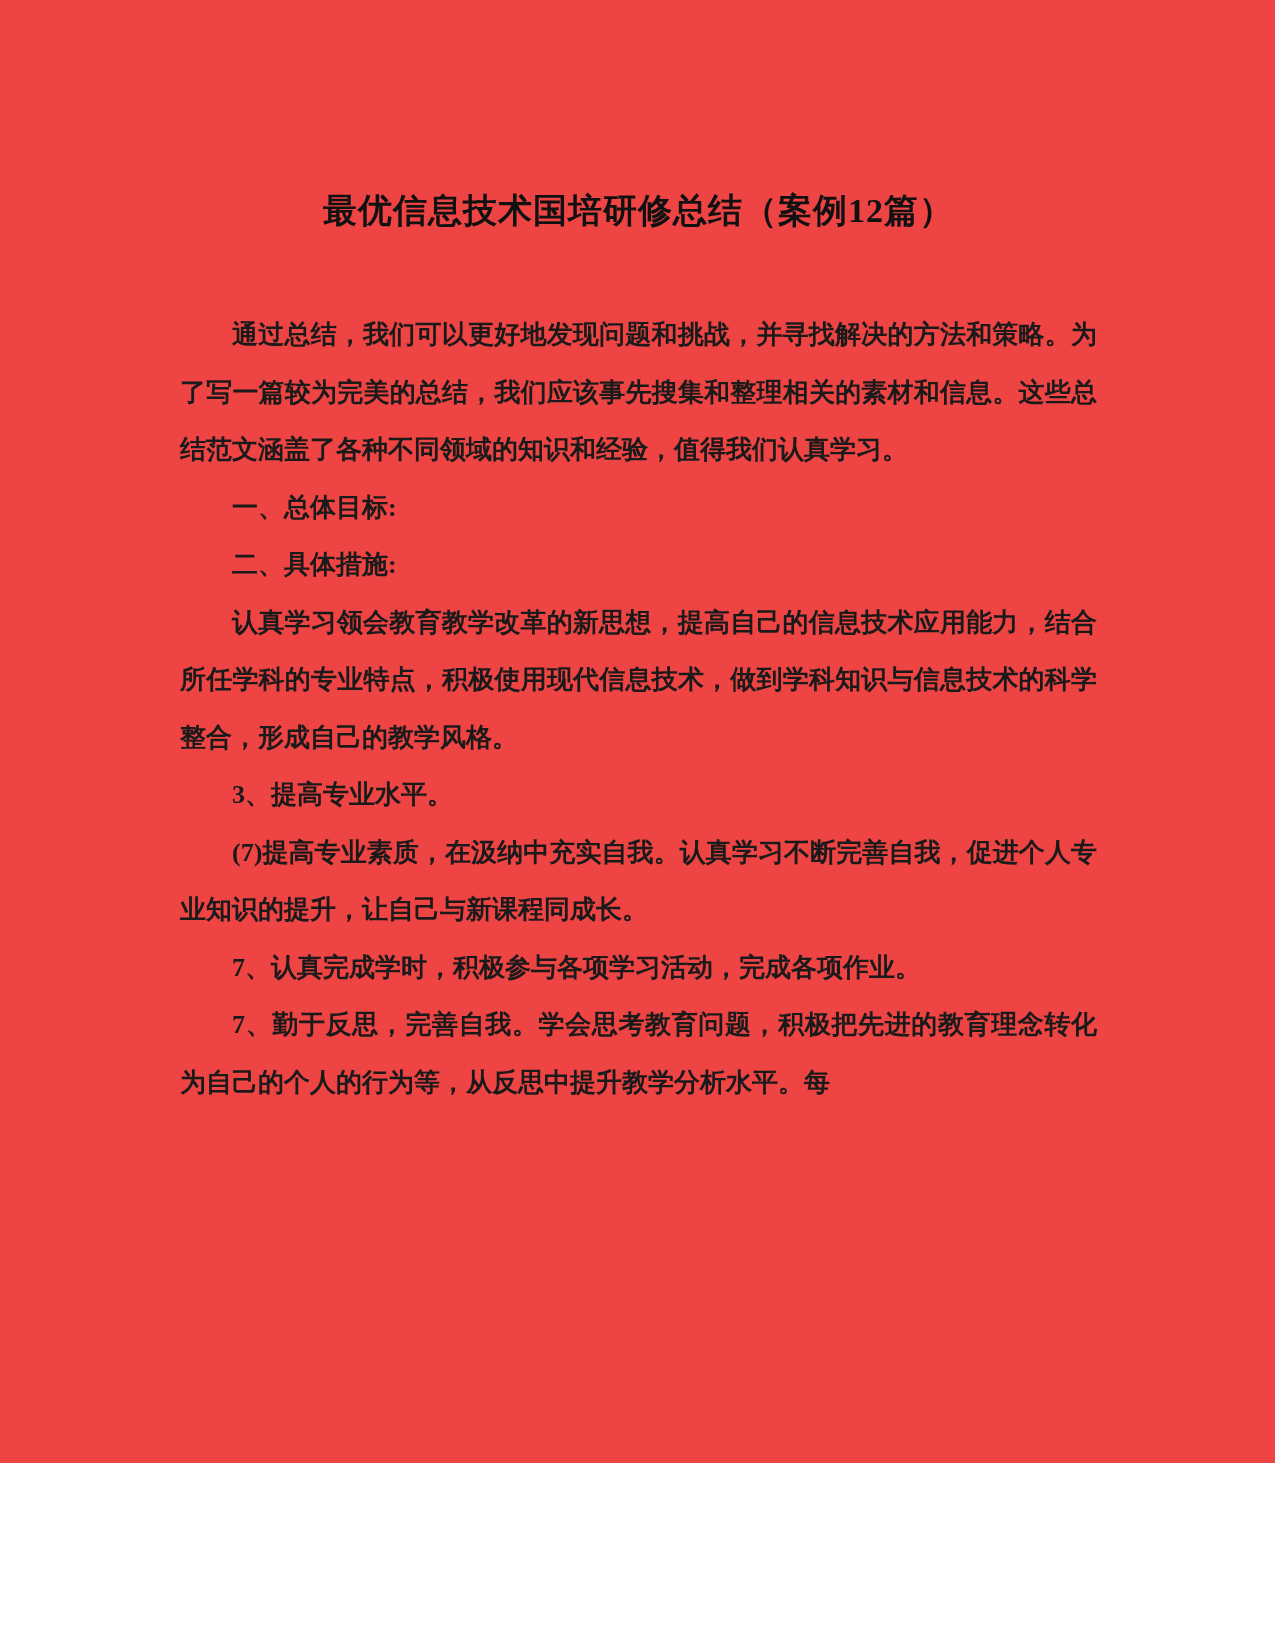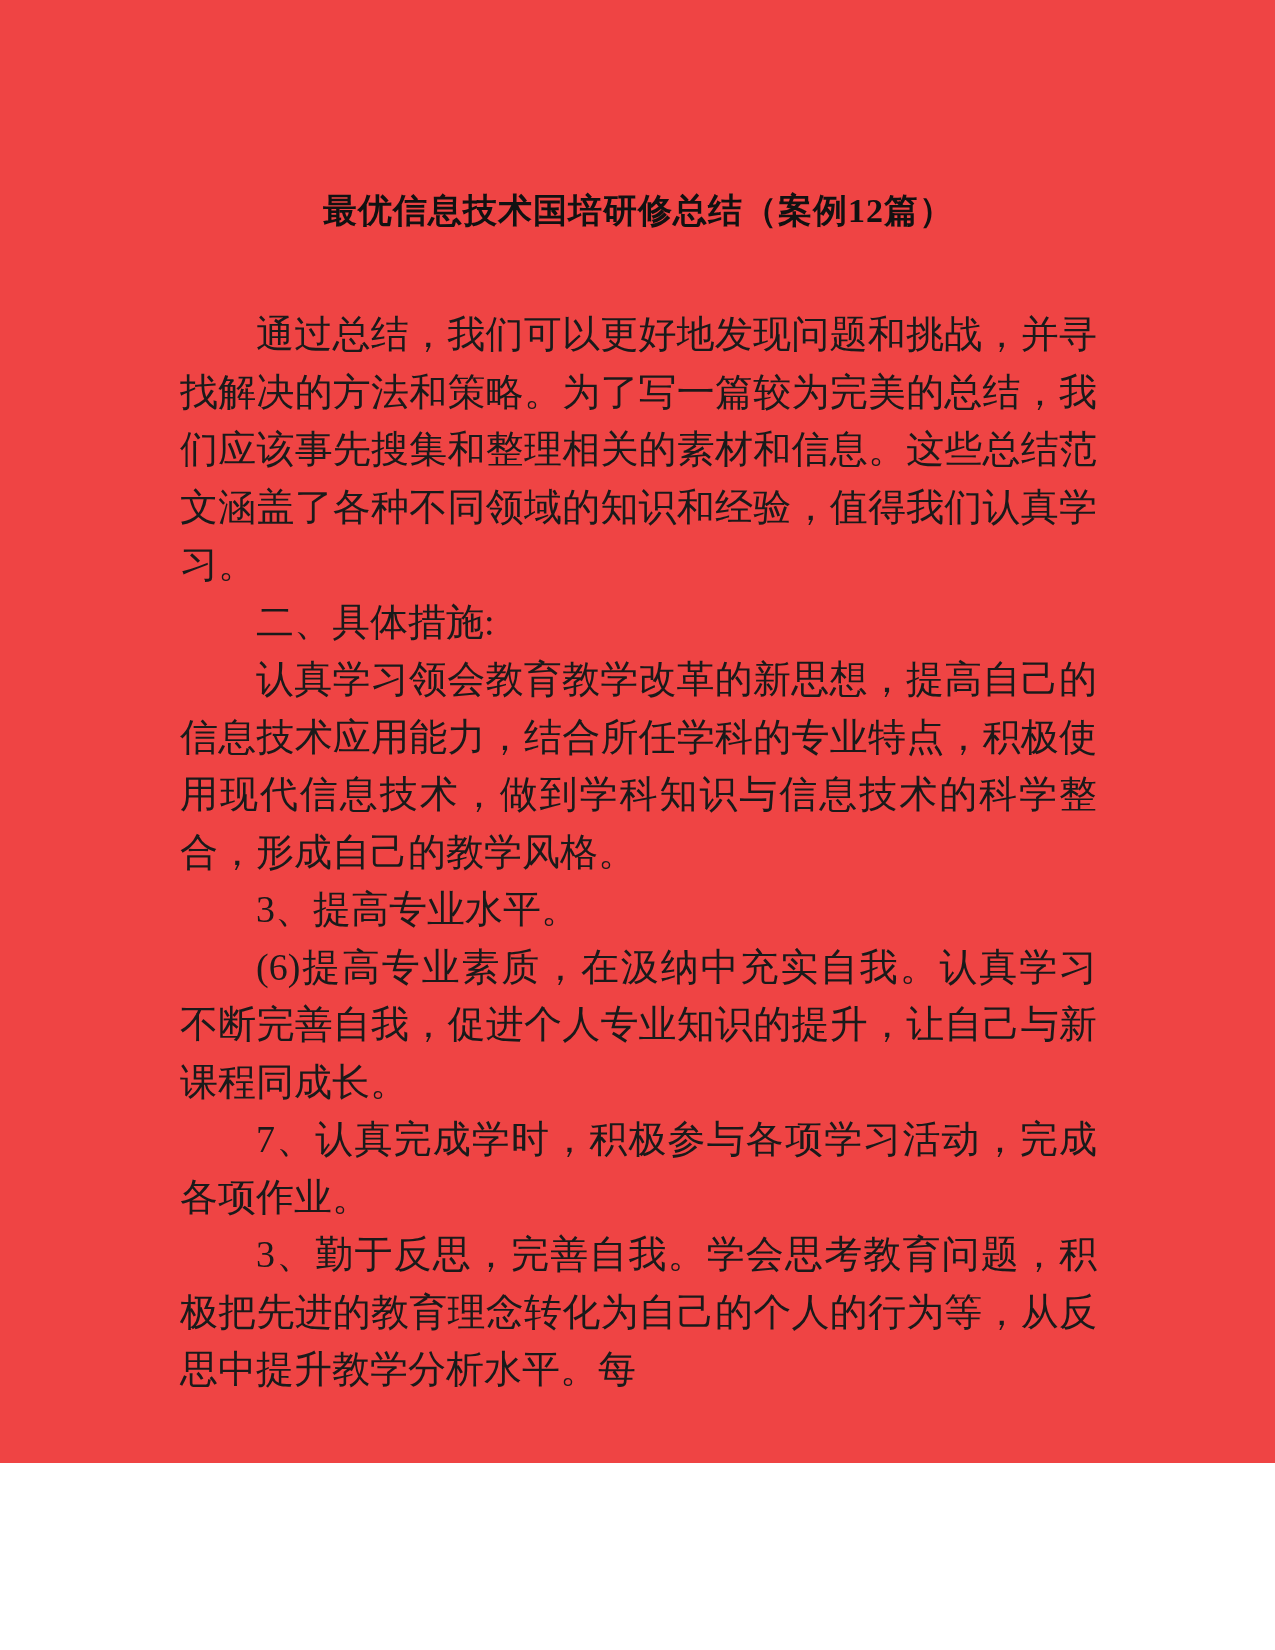--- a/index.html
+++ b/index.html
@@ -21,43 +21,45 @@
   }
   .doc-title {
     font-size: 34px;
     font-weight: bold;
     text-align: center;
     margin: 0 0 72px 0;
     letter-spacing: 1px;
     color: #111111;
   }
   .doc-body {
-    font-size: 38px;
+    font-size: 26px;
     line-height: 57.5px;
     text-align: justify;
     text-justify: inter-character;
+    font-weight: bold;
   }
   .doc-body p {
     margin: 0;
     padding: 0;
     text-indent: 2em;
     word-break: break-all;
   }
   .doc-body p.section-lead {
     margin-top: 8px;
   }
 </style>
 </head>
 <body>
 
 <div class="page">
   <h1 class="doc-title">最优信息技术国培研修总结（案例12篇）</h1>
 
   <div class="doc-body">
     <p>通过总结，我们可以更好地发现问题和挑战，并寻找解决的方法和策略。为了写一篇较为完美的总结，我们应该事先搜集和整理相关的素材和信息。这些总结范文涵盖了各种不同领域的知识和经验，值得我们认真学习。</p>
+    <p>一、总体目标:</p>
     <p>二、具体措施:</p>
     <p>认真学习领会教育教学改革的新思想，提高自己的信息技术应用能力，结合所任学科的专业特点，积极使用现代信息技术，做到学科知识与信息技术的科学整合，形成自己的教学风格。</p>
     <p>3、提高专业水平。</p>
-    <p>(6)提高专业素质，在汲纳中充实自我。认真学习不断完善自我，促进个人专业知识的提升，让自己与新课程同成长。</p>
+    <p>(7)提高专业素质，在汲纳中充实自我。认真学习不断完善自我，促进个人专业知识的提升，让自己与新课程同成长。</p>
     <p>7、认真完成学时，积极参与各项学习活动，完成各项作业。</p>
-    <p>3、勤于反思，完善自我。学会思考教育问题，积极把先进的教育理念转化为自己的个人的行为等，从反思中提升教学分析水平。每</p>
+    <p>7、勤于反思，完善自我。学会思考教育问题，积极把先进的教育理念转化为自己的个人的行为等，从反思中提升教学分析水平。每</p>
   </div>
 </div>
 
 </body></html>

